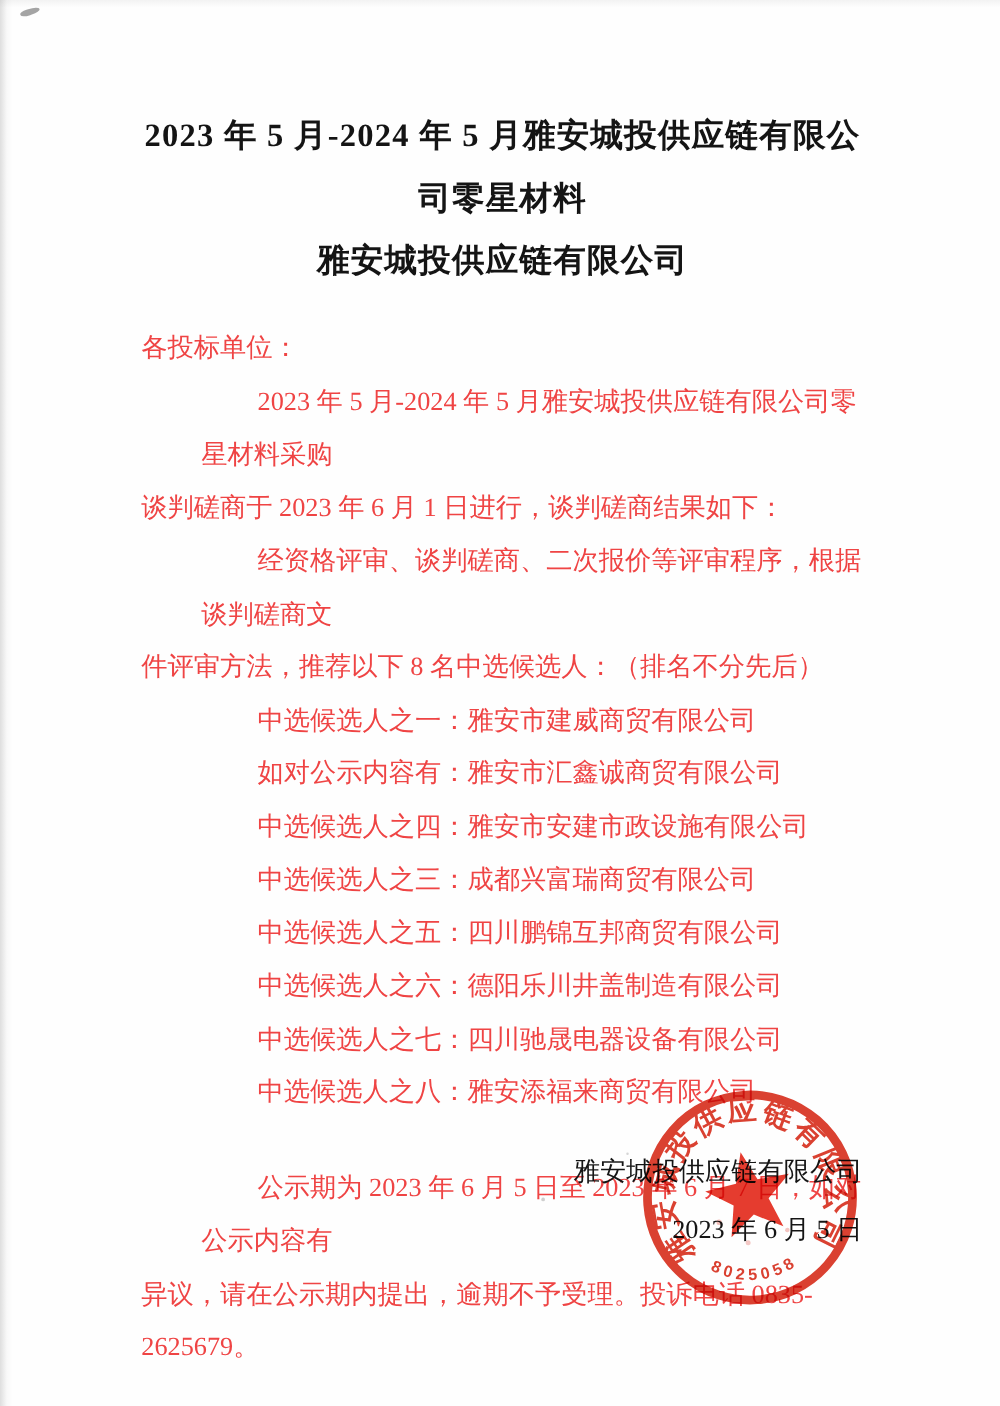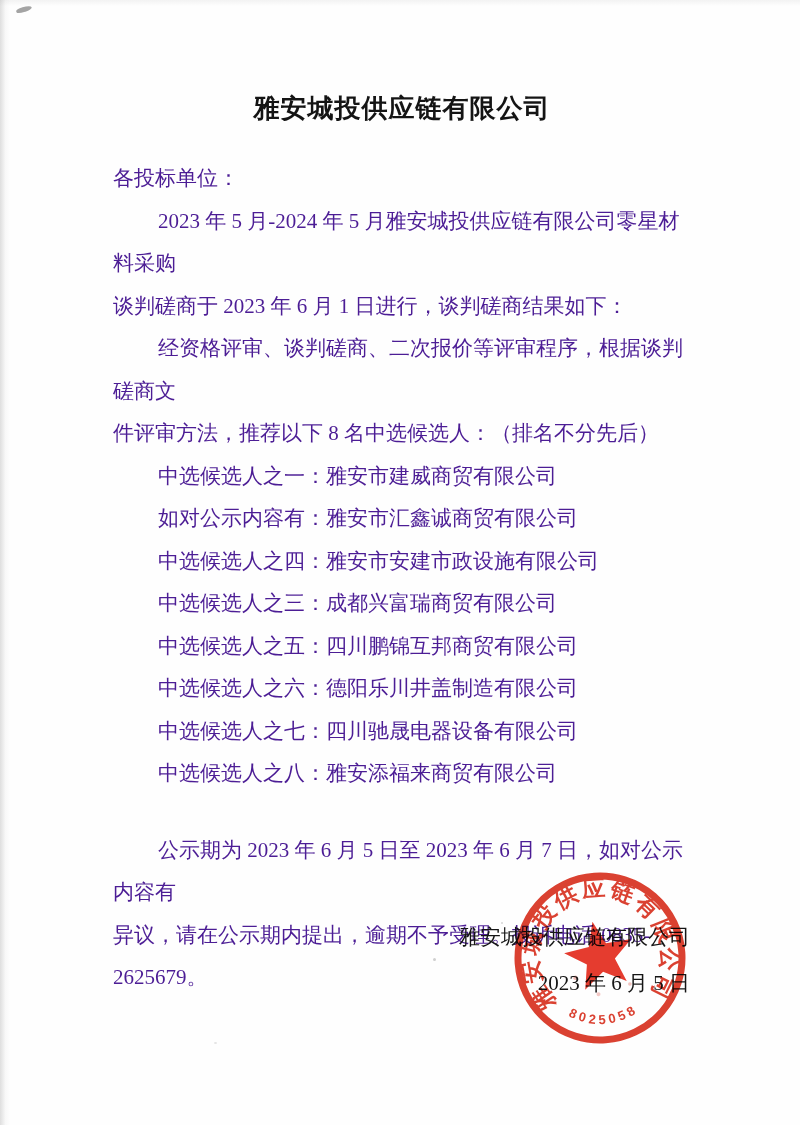--- a/index.html
+++ b/index.html
@@ -44,23 +44,23 @@
   }
   .title-block {
     margin-top: 84px;
     text-align: center;
     font-size: 26px;
     font-weight: 700;
     line-height: 50px;
     letter-spacing: 1px;
     color: #141414;
   }
-  .body-text { font-size: 21px; line-height: 42.5px; color: #4c1d95; }
+  .body-text { font-size: 21px; line-height: 42.5px; color: #ef4444; }
   .greeting { margin-top: 23px; }
-  .indent { text-indent: 45px; }
+  .indent { text-indent: 45px; margin-left: 48px; }
   .candidate-row { white-space: nowrap; }
   .notice-block { margin-top: 34px; }
 
   .signature {
     position: absolute;
     right: 110px; top: 915px;
     text-align: right;
     font-size: 21px;
     line-height: 45.5px;
     color: #151515;
@@ -88,20 +88,21 @@
   <div class="scan-edge-left"></div>
   <div class="scan-edge-top"></div>
   <div class="scan-mark"></div>
   <div class="speck s1"></div>
   <div class="speck s2"></div>
   <div class="speck s3"></div>
 
   <div class="doc">
 
     <div class="title-block">
+      <div>2023 年 5 月-2024 年 5 月雅安城投供应链有限公司零星材料</div>
       <div>雅安城投供应链有限公司</div>
     </div>
 
     <div class="body-text greeting">各投标单位：</div>
 
     <div class="body-text indent">2023 年 5 月-2024 年 5 月雅安城投供应链有限公司零星材料采购</div>
     <div class="body-text">谈判磋商于 2023 年 6 月 1 日进行，谈判磋商结果如下：</div>
 
     <div class="body-text indent">经资格评审、谈判磋商、二次报价等评审程序，根据谈判磋商文</div>
     <div class="body-text">件评审方法，推荐以下 8 名中选候选人：（排名不分先后）</div>

